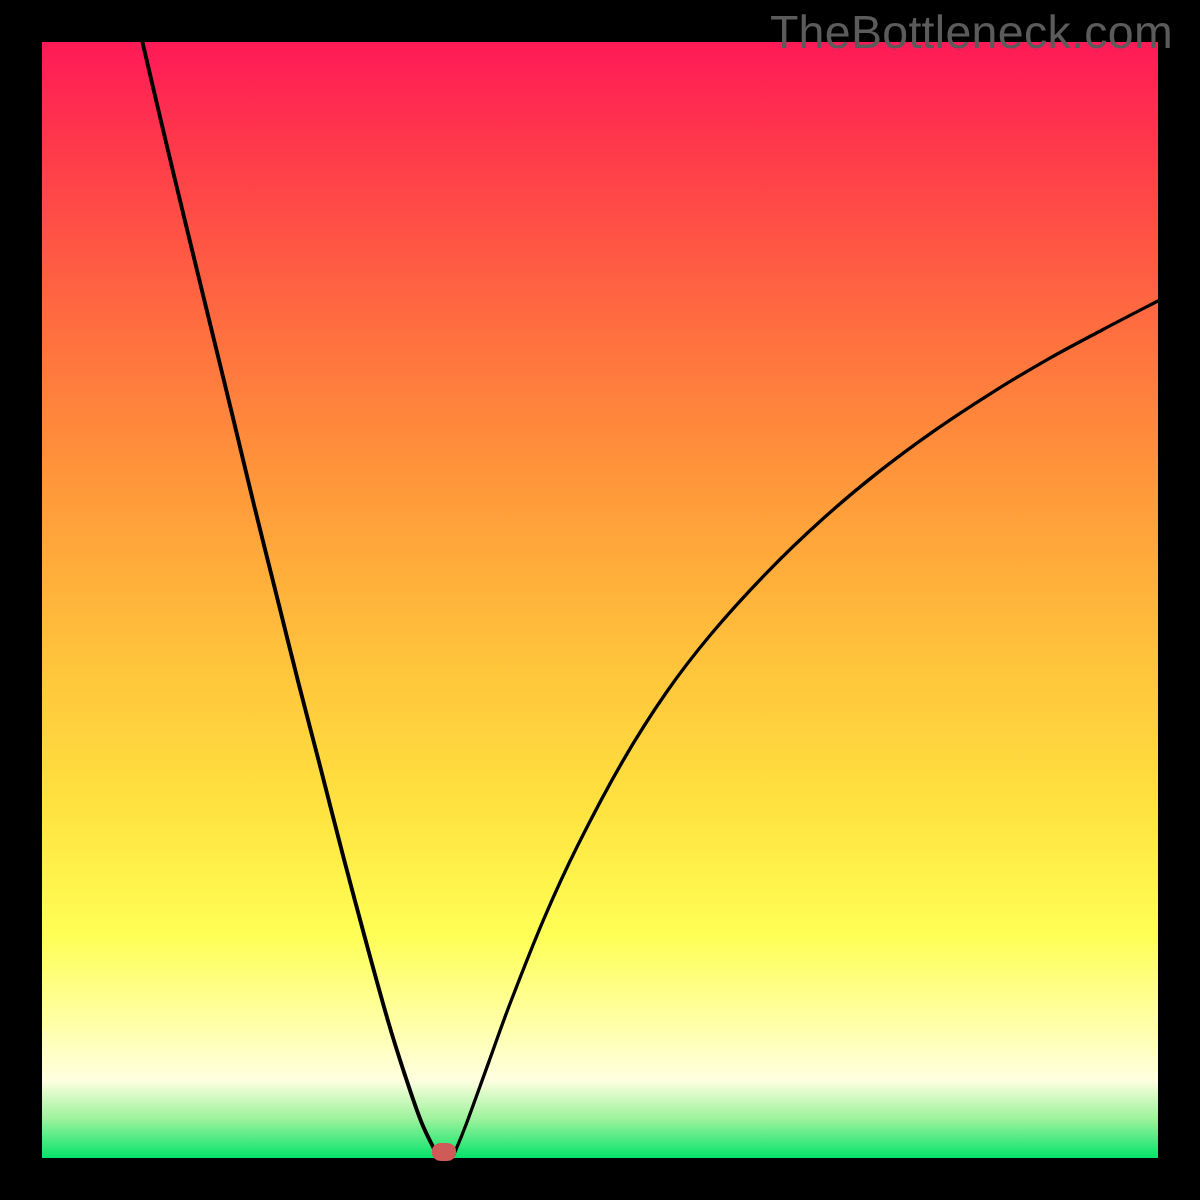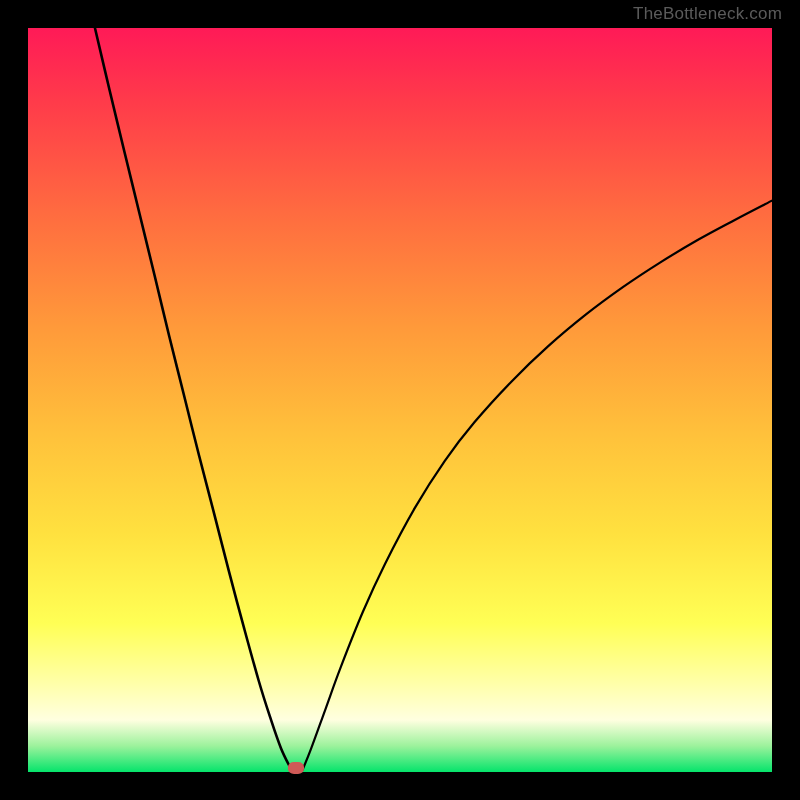--- a/index.html
+++ b/index.html
@@ -8,21 +8,21 @@
     position: relative;
     width: 800px;
     height: 800px;
     background: #000;
   }
   .watermark {
     position: absolute;
     top: 4px;
     right: 18px;
     font-family: Arial, Helvetica, sans-serif;
-    font-size: 17px;
+    font-size: 31px;
     color: #5b5b5b;
     letter-spacing: 0.2px;
     z-index: 5;
   }
   .plot-area {
     position: absolute;
     left: 28px;
     top: 28px;
     width: 744px;
     height: 744px;

